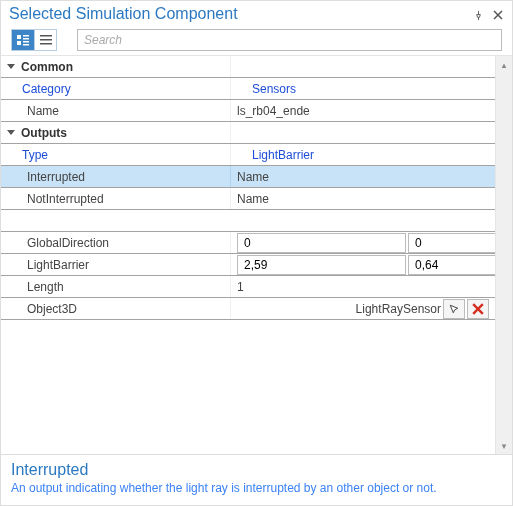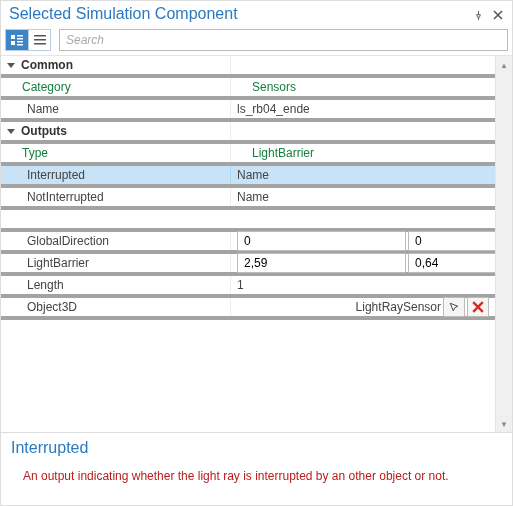--- a/index.html
+++ b/index.html
@@ -27,22 +27,22 @@
   }
   .titlebar .spacer { flex: 1; }
   .titlebar .win-btn {
     width: 16px; height: 16px;
     display: flex; align-items: center; justify-content: center;
     color: #555; margin-left: 4px; cursor: default;
   }
   
   .toolbar {
     display: flex; align-items: center;
-    padding: 4px 4px;
-    gap: 8px;
+    padding: 4px 10px;
+    gap: 20px;
   }
   .view-toggle {
     display: flex;
     border: 1px solid #b7cde2;
   }
   .view-toggle .vt {
     width: 22px; height: 20px;
     display: flex; align-items: center; justify-content: center;
     background: #fff;
   }
@@ -85,21 +85,21 @@
     display: flex; align-items: center; justify-content: center;
     color: #888;
     font-size: 9px;
   }
   .scrollbar .sb-btn.top { top: 0; }
   .scrollbar .sb-btn.bot { bottom: 0; }
   .row {
     display: flex;
     height: 22px;
     align-items: stretch;
-    border-bottom: 4px solid #a3a3a3;
+    border-bottom: 1px solid #a3a3a3;
   }
   .cell-label {
     flex: 0 0 230px;
     display: flex;
     align-items: center;
     padding-left: 26px;
     border-right: 1px solid #eee;
     color: #444;
   }
   .row.header .cell-label {
@@ -117,21 +117,21 @@
   }
   .cell-value {
     flex: 1;
     display: flex;
     align-items: center;
     padding: 0 6px;
     color: #444;
     gap: 0;
   }
   .row.readonly .cell-label,
-  .row.readonly .cell-value { color: #15803d; padding-left: 21px; }
+  .row.readonly .cell-value { color: #1d4ed8; padding-left: 21px; }
   .row.sel { background: #c8e3f7; }
   .row.sel .cell-label { border-right-color: #b0d5ee; }
   .cell-value input.txt {
     height: 20px;
     border: 1px solid #bbb;
     padding: 0 6px;
     font-size: 12px;
     font-family: inherit;
     background: #fff;
   }
@@ -150,22 +150,22 @@
     border-top: 1px solid #ddd;
     padding: 6px 10px 10px 10px;
   }
   .desc h3 {
     margin: 0 0 2px 0;
     font-size: 16px;
     font-weight: 400;
     color: #2b79c2;
   }
   .desc p {
-    margin: 12px;
-    color: #b91c1c;
+    margin: 0;
+    color: #3b82f6;
     font-size: 12px;
   }
 </style>
 </head>
 <body>
 
 <div class="titlebar">
   <span>Selected Simulation Component</span>
   <span class="spacer"></span>
   <span class="win-btn">

